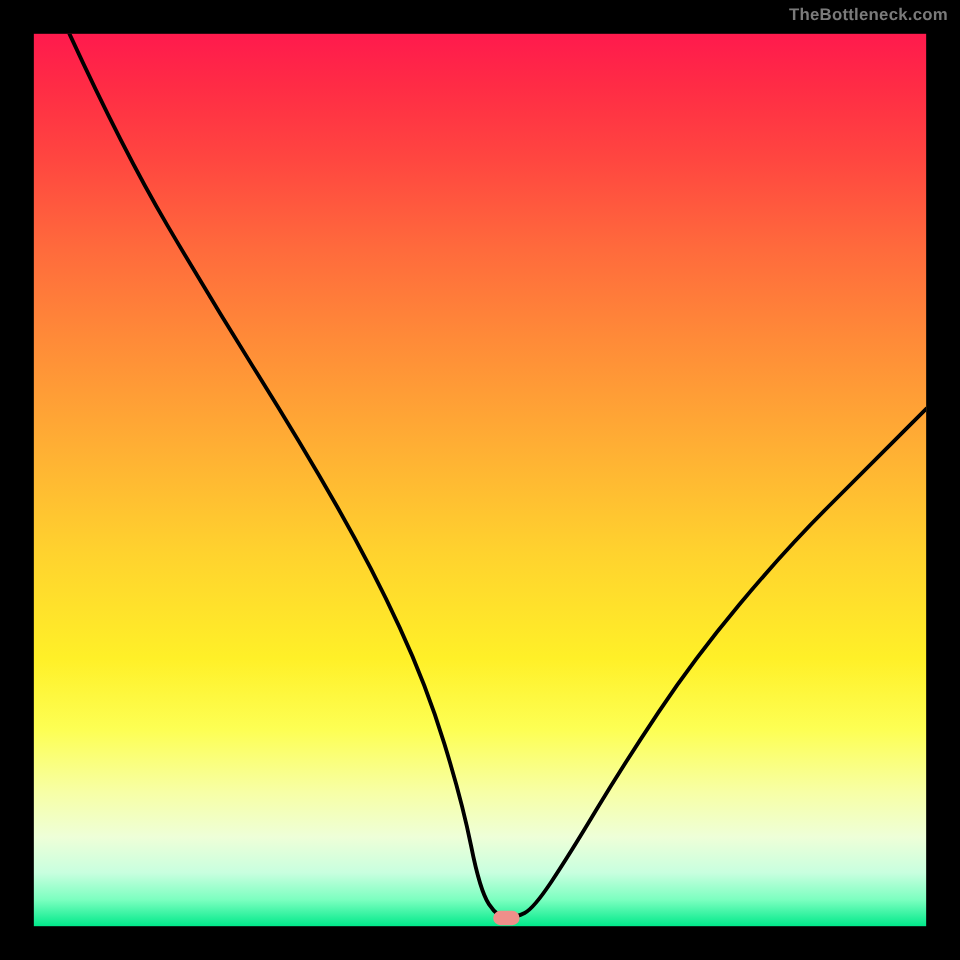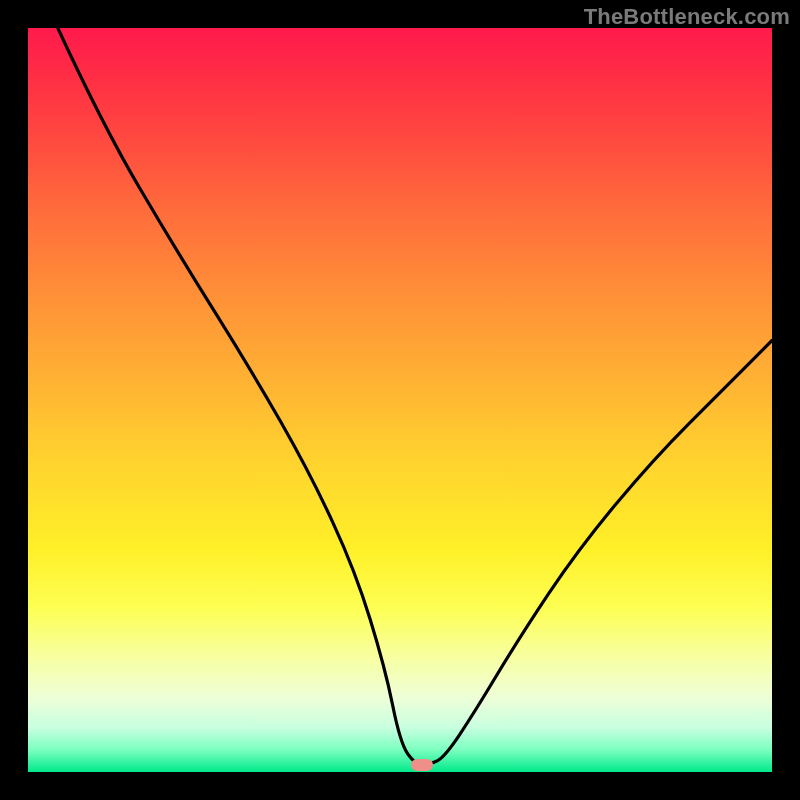--- a/index.html
+++ b/index.html
@@ -15,21 +15,21 @@
     position: relative;
     width: 800px;
     height: 800px;
     background: #000;
   }
   .watermark {
     position: absolute;
     top: 4px;
     right: 10px;
     color: #7a7a7a;
-    font-size: 22px;
+    font-size: 14px;
     font-weight: 600;
     letter-spacing: 0.2px;
   }
   .plot {
     position: absolute;
     left: 28px;
     top: 28px;
     width: 744px;
     height: 744px;
     overflow: hidden;

